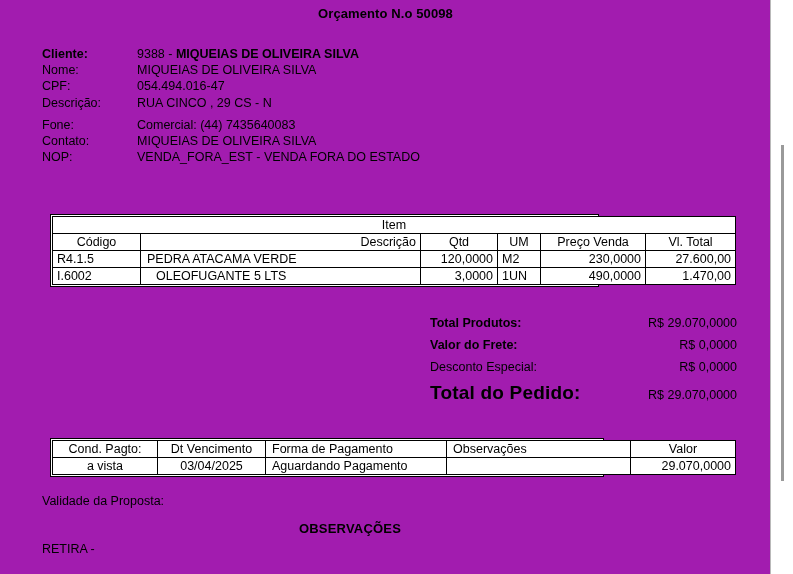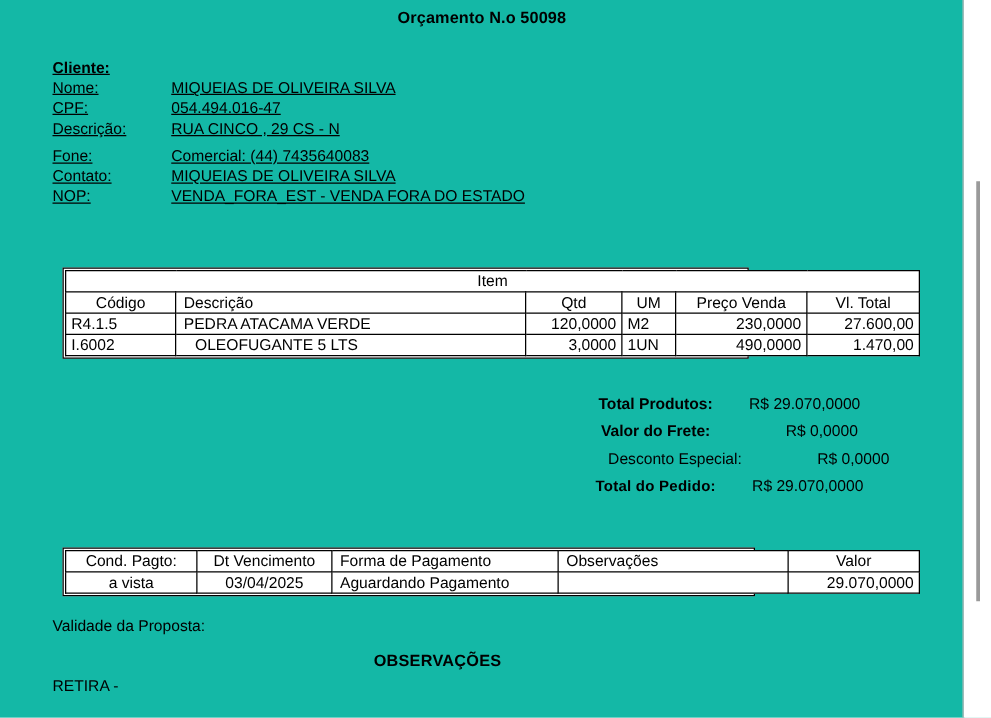--- a/index.html
+++ b/index.html
@@ -15,21 +15,21 @@
     color: #000000;
     overflow: hidden;
   }
 
   
   #page {
     position: absolute;
     left: 0; top: 0;
     width: 771px;
     height: 574px;
-    background: #14b8a6;
+    background: #a21caf;
     border-right: 1px solid #b9b9b9;
     box-sizing: border-box;
   }
 
   
   #scroll-gutter {
     position: absolute;
     left: 772px; top: 0;
     width: 21px;
     height: 574px;
@@ -59,21 +59,20 @@
   #info-block {
     position: absolute;
     left: 42px;
     top: 46px;
     font-size: 12.5px;
     line-height: 16.2px;
   }
   .info-row {
     display: flex;
     align-items: flex-start;
-    text-decoration: underline;
   }
   .info-label {
     width: 95px;
     flex: 0 0 95px;
     white-space: nowrap;
   }
   .info-label.bold { font-weight: bold; }
   .info-value { white-space: nowrap; }
   .info-value.bold-part b { font-weight: bold; }
   .spacer-row { height: 6px; }
@@ -118,38 +117,38 @@
   
   #totals {
     position: absolute;
     left: 430px;
     top: 316px;
     width: 307px;
   }
   .total-row {
     display: flex;
     align-items: baseline;
-    justify-content: center;
+    justify-content: space-between;
     margin-bottom: 8px;
   }
   .total-label {
     font-size: 12.5px;
     font-weight: bold;
     text-align: right;
     padding-right: 6px;
   }
-  .total-label.regular { font-weight: normal; margin-left: 31px; }
+  .total-label.regular { font-weight: normal; }
   .total-value {
     font-size: 12.5px;
     width: 112px;
     text-align: right;
   }
   .total-row.grand { margin-top: 4px; margin-bottom: 0; }
   .total-row.grand .total-label {
-    font-size: 12px;
+    font-size: 19px;
     font-weight: bold;
     letter-spacing: 0.2px;
   }
   .total-row.grand .total-value {
     font-size: 12.5px;
   }
 
   
   #payment-wrap {
     position: absolute;
@@ -186,20 +185,21 @@
 <body>
 
 <div id="page">
 
   <div id="doc-title">Orçamento N.o 50098</div>
 
   <div id="info-block">
 
     <div class="info-row">
       <span class="info-label bold">Cliente:</span>
+      <span class="info-value bold-part"><span>9388 - </span><b>MIQUEIAS DE OLIVEIRA SILVA</b></span>
     </div>
 
     <div class="info-row">
       <span class="info-label">Nome:</span>
       <span class="info-value">MIQUEIAS DE OLIVEIRA SILVA</span>
     </div>
 
     <div class="info-row">
       <span class="info-label">CPF:</span>
       <span class="info-value">054.494.016-47</span>
@@ -239,21 +239,21 @@
         <col style="width:43px">
         <col style="width:105px">
         <col style="width:90px">
       </colgroup>
       <tbody>
         <tr>
           <td class="th-center" colspan="6">Item</td>
         </tr>
         <tr>
           <td class="th-center">Código</td>
-          <td class="th-center" style="text-align:left;padding-left:6px">Descrição</td>
+          <td class="th-center" style="text-align:right;padding-left:6px">Descrição</td>
           <td class="th-center">Qtd</td>
           <td class="th-center">UM</td>
           <td class="th-center">Preço Venda</td>
           <td class="th-center">Vl. Total</td>
         </tr>
         <tr>
           <td class="td-left">R4.1.5</td>
           <td class="td-left" style="padding-left:6px">PEDRA ATACAMA VERDE</td>
           <td class="td-right">120,0000</td>
           <td class="td-left">M2</td>

